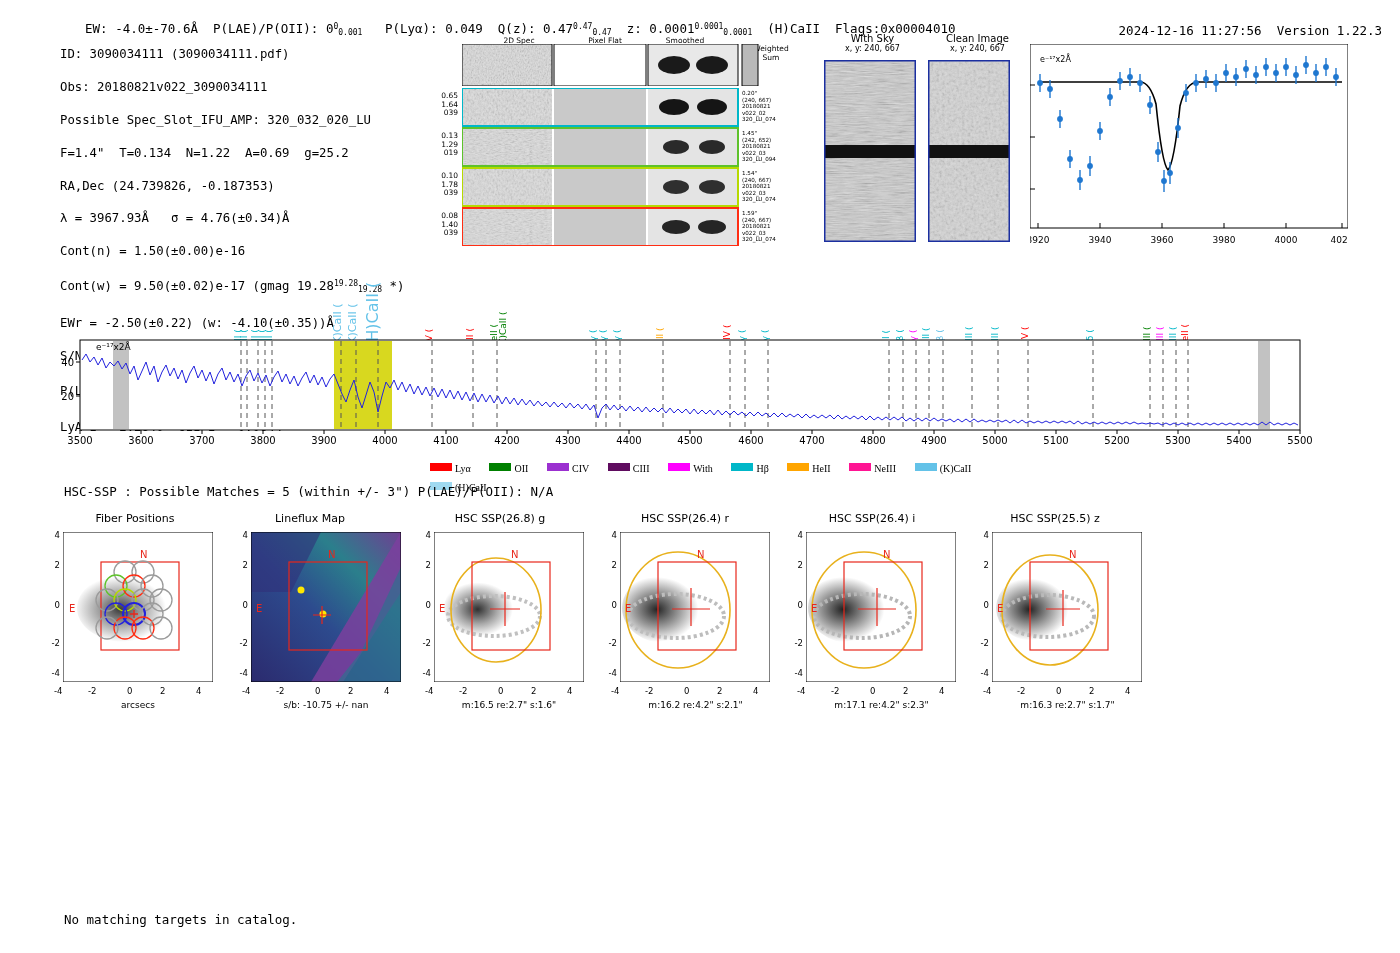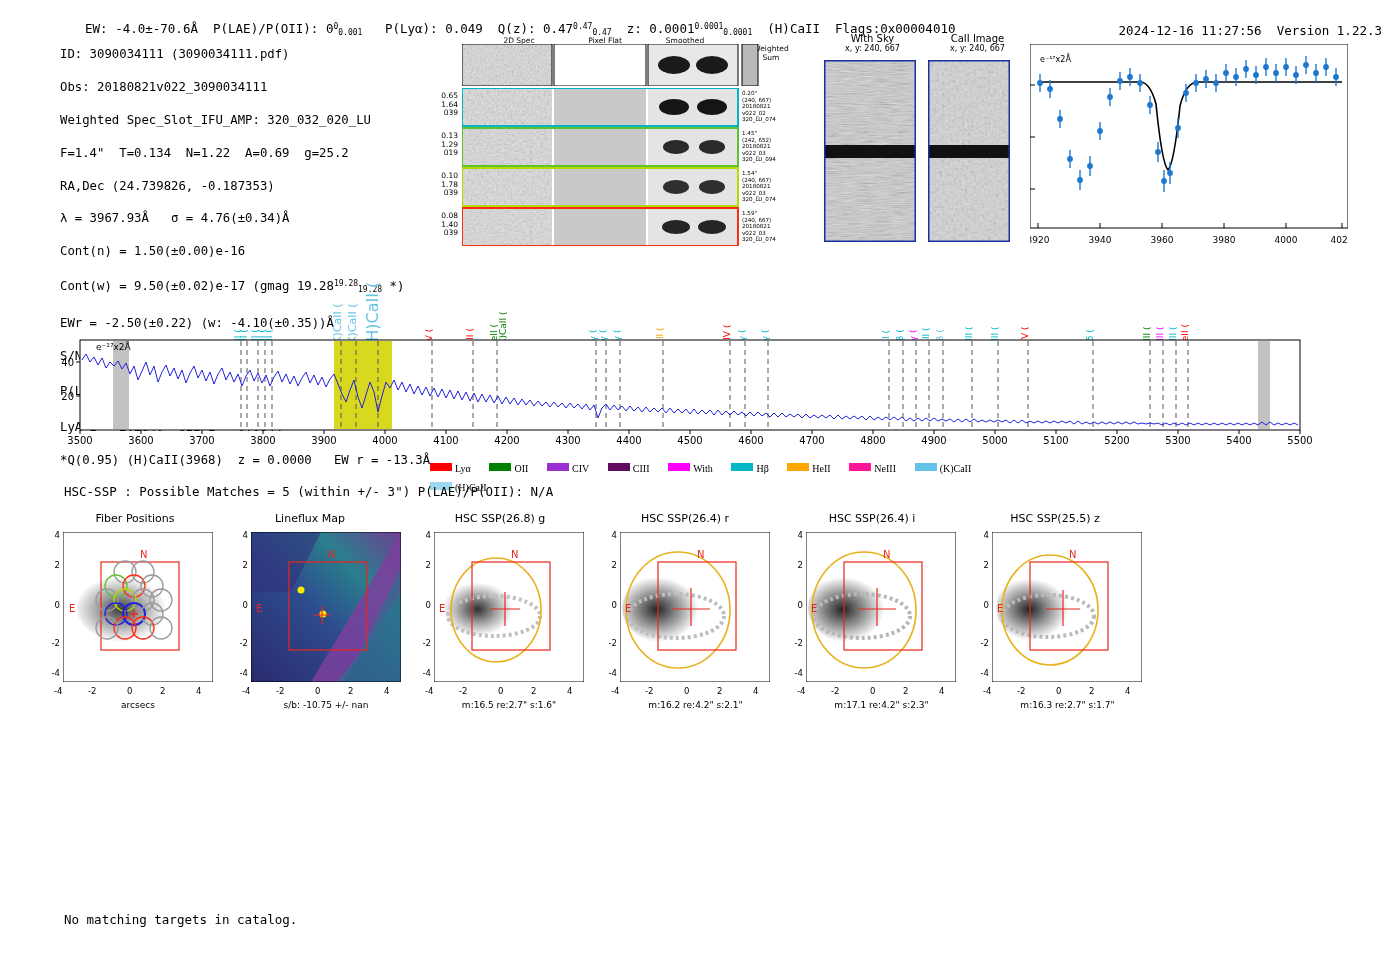--- a/index.html
+++ b/index.html
@@ -41,31 +41,30 @@
 <div class="abs mono" id="hdr">
   <span>EW: -4.0±-70.6Å</span>&nbsp;&nbsp;<span>P(LAE)/P(OII): 0</span><sup>0</sup><sub>0.001</sub>&nbsp;&nbsp;&nbsp;<span>P(Lyα): 0.049</span>&nbsp;&nbsp;<span>Q(z): 0.47</span><sup>0.47</sup><sub>0.47</sub>&nbsp;&nbsp;<span>z: 0.0001</span><sup>0.0001</sup><sub>0.0001</sub>&nbsp;&nbsp;<span>(H)CaII</span>&nbsp;&nbsp;<span>Flags:0x00004010</span>
 </div>
 <div class="abs mono" id="stamp">
   <span>2024-12-16 11:27:56</span>&nbsp;&nbsp;<span>Version 1.22.3</span>
 </div>
 
 <div class="abs mono" id="info">
 <div>ID: 3090034111 (3090034111.pdf)</div>
 <div>Obs: 20180821v022_3090034111</div>
-<div>Weighted Spec_Slot_IFU_AMP: 320_032_020_LU</div>
+<div>Possible Spec_Slot_IFU_AMP: 320_032_020_LU</div>
 <div>F=1.4"  T=0.134  N=1.22  A=0.69  g=25.2</div>
 <div>RA,Dec (24.739826, -0.187353)</div>
 <div>λ = 3967.93Å   σ = 4.76(±0.34)Å</div>
 <div>Cont(n) = 1.50(±0.00)e-16</div>
 <div><span>Cont(w) = 9.50(±0.02)e-17 (gmag 19.28</span><sup>19.28</sup><sub>19.28</sub><span> *)</span></div>
 <div>EWr = -2.50(±0.22) (w: -4.10(±0.35))Å</div>
 <div>S/N = 27.8(±2.4)   χ² = 1.6(±0.0)</div>
 <div><span>P(LAE)/P(OII): 0</span><sup>0</sup><sub>0</sub></div>
 <div>LyA z = 2.2640  OII z = 0.0644</div>
-<div>*Q(0.95) (H)CaII(3968)  z = 0.0000   EW r = -13.3Å</div>
 </div>
 
 <div class="abs" style="left:462px;top:36px;width:290px;">
   <span class="abs panelLabel" style="left:22px;top:0;width:70px;">2D Spec</span>
   <span class="abs panelLabel" style="left:108px;top:0;width:70px;">Pixel Flat</span>
   <span class="abs panelLabel" style="left:188px;top:0;width:70px;">Smoothed</span>
 </div>
 <div class="abs panelLabel" style="left:748px;top:44px;width:46px;line-height:9px;white-space:pre-line;">Weighted
 Sum</div>
 
@@ -210,21 +209,21 @@
         </filter>
     </defs>
     <rect x="0" y="0" width="92" height="182" fill="#cfcfcf"></rect>
     <rect x="0" y="0" width="92" height="182" filter="url(#sky1)" opacity="0.8"></rect>
     <rect x="0" y="85" width="92" height="13" fill="#111"></rect>
     <rect x="0" y="0" width="92" height="182" fill="none" stroke="#1b2fa0" stroke-width="3"></rect>
   </svg>
 </div>
 
 <div class="abs" style="left:925px;top:33px;width:105px;text-align:center;">
-  <div class="panelLabel" style="font-size:10px;">CaII Image</div>
+  <div class="panelLabel" style="font-size:10px;">Clean Image</div>
   <div class="panelLabel" style="font-size:8px;">x, y: 240, 667</div>
 </div>
 <div class="abs" style="left:928px;top:60px;">
   <svg width="82" height="182">
     <defs>
       <filter id="sky2">
           <feTurbulence type="fractalNoise" baseFrequency="0.35 0.35" numOctaves="4" seed="5"></feTurbulence>
           <feColorMatrix type="saturate" values="0"></feColorMatrix>
         </filter>
     </defs>

